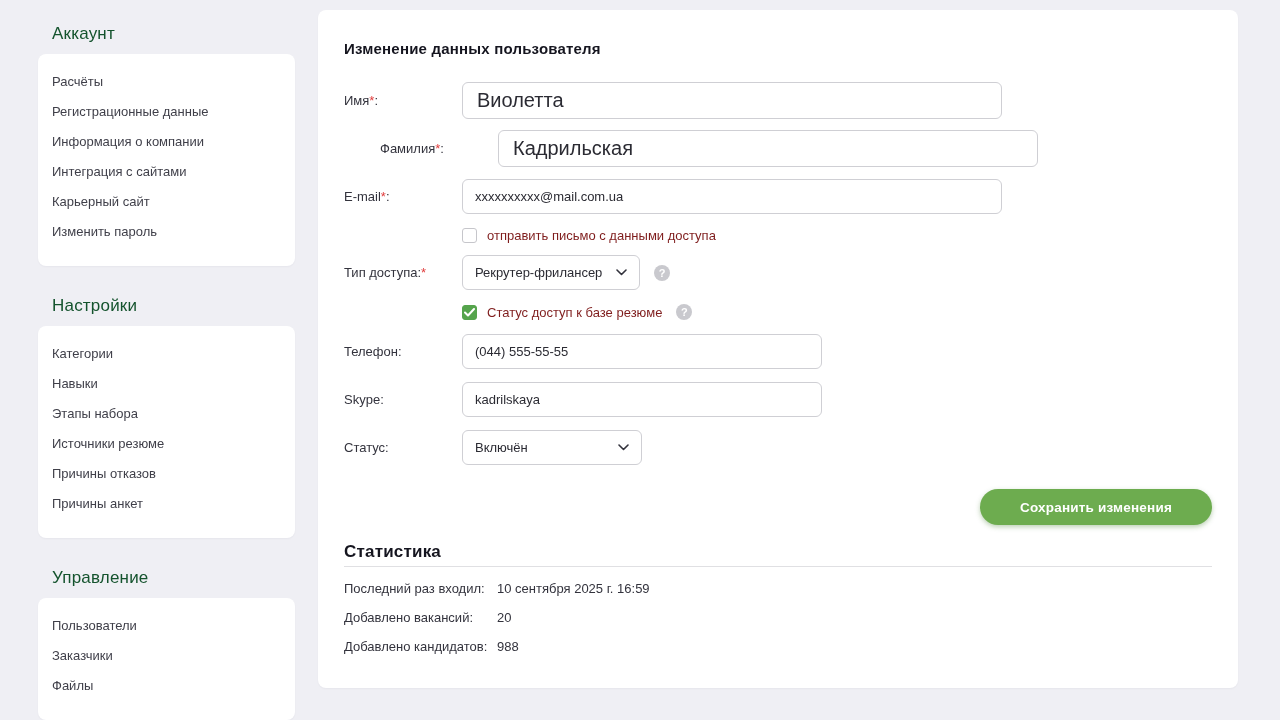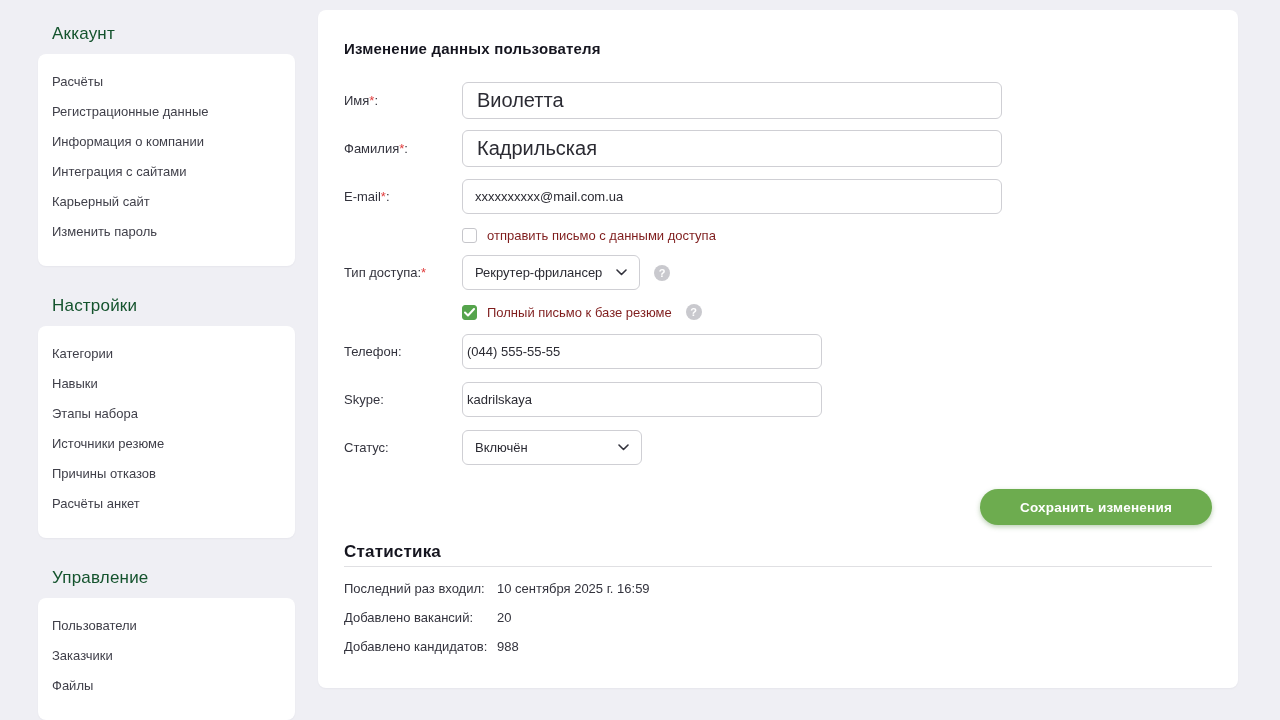--- a/index.html
+++ b/index.html
@@ -42,31 +42,31 @@
   .form-row { display: flex; align-items: center; }
   .form-label { width: 118px; flex: 0 0 118px; font-size: 13px; color: #33333d; }
   .req { color: #e03c3c; }
 
   .ctl {
     border: 1px solid #cfcfd4; border-radius: 6px; background: #fff;
     color: #2b2b33; outline: none; font-family: "Liberation Sans", "DejaVu Sans", sans-serif;
   }
   .input-lg { width: 540px; height: 37px; font-size: 20px; padding: 12px 14px; }
   .input-md { width: 540px; height: 35px; font-size: 13px; padding: 0 12px; }
-  .input-sm { width: 360px; height: 35px; font-size: 13px; padding: 0 4px; }
+  .input-sm { width: 360px; height: 35px; font-size: 13px; padding: 0 12px; }
 
   .select {
     height: 35px; display: flex; align-items: center; justify-content: space-between;
     padding: 0 12px; font-size: 13px; cursor: pointer;
   }
   .select-access { width: 178px; }
   .select-status { width: 180px; }
   .chevron { display: block; }
 
-  .mb11 { margin-bottom: 11px; } .mb12 { margin-bottom: 12px; }
+  .mb11 { margin-bottom: 11px; } .mb12 { margin-bottom: 12px; margin-left: 36px; }
   .mb13 { margin-bottom: 13px; } .mb14 { margin-bottom: 14px; }
 
   .cb-row { display: flex; align-items: center; margin-left: 118px; height: 16px; }
   .checkbox {
     width: 15px; height: 15px; border: 1px solid #c6c6cb; border-radius: 3px;
     background: #fff; margin-right: 10px; display: flex; align-items: center;
     justify-content: center; cursor: pointer; flex: 0 0 15px;
   }
   .checkbox .check-icon { display: none; }
   .checkbox.checked { background: #55a44c; border-color: #55a44c; }
@@ -113,21 +113,21 @@
       <div class="side-item">Изменить пароль</div>
     </div>
 
     <div class="side-heading">Настройки</div>
     <div class="side-card">
       <div class="side-item">Категории</div>
       <div class="side-item">Навыки</div>
       <div class="side-item">Этапы набора</div>
       <div class="side-item">Источники резюме</div>
       <div class="side-item">Причины отказов</div>
-      <div class="side-item">Расчёты анкет</div>
+      <div class="side-item">Причины анкет</div>
     </div>
 
     <div class="side-heading">Управление</div>
     <div class="side-card">
       <div class="side-item">Пользователи</div>
       <div class="side-item">Заказчики</div>
       <div class="side-item">Файлы</div>
     </div>
   </div>
 
@@ -167,21 +167,21 @@
       </div>
       <div class="help-icon">?</div>
     </div>
 
     <div class="cb-row mb14">
       <div class="checkbox checked">
         <svg class="check-icon" width="11" height="9" viewBox="0 0 11 9">
             <polyline points="1,4.5 4,7.5 10,1" fill="none" stroke="#ffffff" stroke-width="2" stroke-linecap="round" stroke-linejoin="round"></polyline>
           </svg>
       </div>
-      <div class="cb-label">Полный письмо к базе резюме</div>
+      <div class="cb-label">Статус доступ к базе резюме</div>
       <div class="help-icon">?</div>
     </div>
 
     <div class="form-row mb13">
       <div class="form-label"><span>Телефон</span><span class="req"></span><span>:</span></div>
       <input class="ctl input-sm" type="text" value="(044) 555-55-55" style="">
     </div>
 
     <div class="form-row mb13">
       <div class="form-label"><span>Skype</span><span class="req"></span><span>:</span></div>

